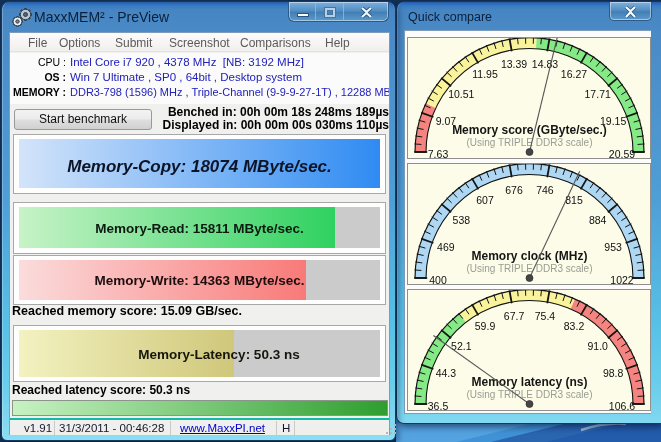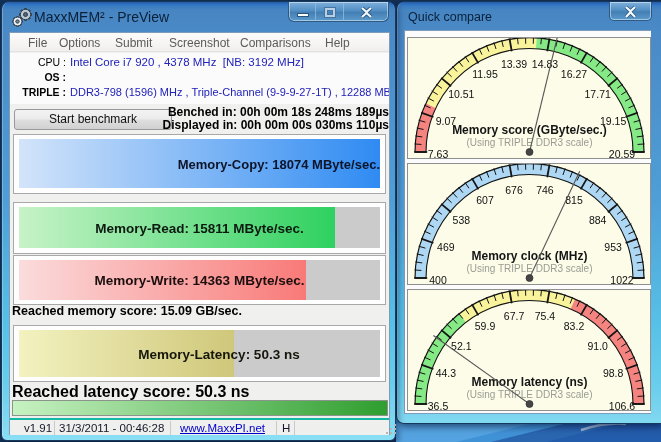--- a/index.html
+++ b/index.html
@@ -290,50 +290,51 @@
     <span class="abs" style="left:230px">Comparisons</span>
     <span class="abs" style="left:315px">Help</span>
 </div>
 <div class="abs" style="left:10px;top:53px;width:379px;height:51px;background:#fbfbfb;"></div>
 <div class="abs" style="left:13px;top:56px;width:376px;height:14px;font-size:11.5px;white-space:nowrap;overflow:hidden;">
     <span class="abs" style="right:323px;font-weight:normal;font-size:10.5px;color:#000;">CPU :</span>
     <span class="abs" style="left:57px;color:#2121bb;">Intel Core i7 920 , 4378 MHz&nbsp; [NB: 3192 MHz]</span>
   </div>
 <div class="abs" style="left:13px;top:71px;width:376px;height:14px;font-size:11.5px;white-space:nowrap;overflow:hidden;">
     <span class="abs" style="right:323px;font-weight:bold;font-size:10.5px;color:#000;">OS :</span>
+    <span class="abs" style="left:57px;color:#2121bb;">Win 7 Ultimate , SP0 , 64bit , Desktop system</span>
   </div>
 <div class="abs" style="left:13px;top:86px;width:376px;height:14px;font-size:11.5px;white-space:nowrap;overflow:hidden;">
-    <span class="abs" style="right:323px;font-weight:bold;font-size:10.5px;color:#000;">TRIPLE :</span>
+    <span class="abs" style="right:323px;font-weight:bold;font-size:10.5px;color:#000;">MEMORY :</span>
     <span class="abs" style="left:57px;color:#2121bb;font-size:11px;">DDR3-798 (1596) MHz , Triple-Channel (9-9-9-27-1T) , 12288 MByte</span>
   </div>
-<div class="abs" style="left:14px;top:109px;width:158px;height:21px;background:linear-gradient(180deg,#f3f3f3,#ececec 45%,#dedede 55%,#d0d0d0);border:1px solid #999;border-radius:3px;text-align:center;font-size:12px;color:#111;line-height:19px;">Start benchmark</div>
+<div class="abs" style="left:14px;top:109px;width:138px;height:21px;background:linear-gradient(180deg,#f3f3f3,#ececec 45%,#dedede 55%,#d0d0d0);border:1px solid #999;border-radius:3px;text-align:center;font-size:12px;color:#111;line-height:19px;">Start benchmark</div>
 <div class="abs" style="left:160px;top:106px;width:229px;text-align:right;font-size:12px;font-weight:bold;color:#000;line-height:13.2px;">Benched in: 00h 00m 18s 248ms 189µs<br>Displayed in: 00h 00m 00s 030ms 110µs</div>
 
 <div class="abs" style="left:13px;top:134px;width:373px;height:60px;background:#fefefe;border:1px solid #a8a8a8;"></div>
 <div class="abs" style="left:19px;top:139px;width:361px;height:49px;background:linear-gradient(90deg,#d3e4fa,#2f8bf2);"></div>
-<div class="abs" style="left:19px;top:157px;width:361px;text-align:right;font-size:13px;font-weight:bold;color:#0c1428;">Memory-Copy: 18074 MByte/sec.</div>
+<div class="abs" style="left:19px;top:157px;width:361px;text-align:center;font-size:17px;font-weight:bold;color:#0c1428;font-style:italic;">Memory-Copy: 18074 MByte/sec.</div>
 
 <div class="abs" style="left:13px;top:202px;width:373px;height:52px;background:#fefefe;border:1px solid #a8a8a8;"></div>
 <div class="abs" style="left:19px;top:207px;width:361px;height:41px;background:#cbcbcb;"></div>
 <div class="abs" style="left:19px;top:207px;width:316px;height:41px;background:linear-gradient(90deg,#c7f3c7,#2fd160);"></div>
 <div class="abs" style="left:19px;top:221px;width:361px;text-align:center;font-size:13.5px;font-weight:bold;color:#0c1a10;">Memory-Read: 15811 MByte/sec.</div>
 
 <div class="abs" style="left:13px;top:255px;width:373px;height:50px;background:#fefefe;border:1px solid #a8a8a8;"></div>
 <div class="abs" style="left:19px;top:260px;width:361px;height:40px;background:#cbcbcb;"></div>
 <div class="abs" style="left:19px;top:260px;width:287px;height:40px;background:linear-gradient(90deg,#fbdcdc,#f87a78);"></div>
 <div class="abs" style="left:19px;top:273px;width:361px;text-align:center;font-size:13.5px;font-weight:bold;color:#1c0e0e;">Memory-Write: 14363 MByte/sec.</div>
 
 <div class="abs" style="left:12px;top:304px;font-size:12.5px;font-weight:bold;color:#000;">Reached memory score: 15.09 GB/sec.</div>
 
 <div class="abs" style="left:13px;top:325px;width:373px;height:57px;background:#fefefe;border:1px solid #a8a8a8;"></div>
 <div class="abs" style="left:19px;top:330px;width:361px;height:47px;background:#cbcbcb;"></div>
 <div class="abs" style="left:19px;top:330px;width:215px;height:47px;background:linear-gradient(90deg,#f3f2c0,#cfc77a);"></div>
 <div class="abs" style="left:19px;top:347px;width:361px;text-align:center;font-size:13.5px;font-weight:bold;color:#16160c;padding-left:39px;">Memory-Latency: 50.3 ns</div>
 
-<div class="abs" style="left:12px;top:383px;font-size:16px;font-weight:bold;color:#000;">Reached latency score: 50.3 ns</div>
+<div class="abs" style="left:12px;top:383px;font-size:12px;font-weight:bold;color:#000;">Reached latency score: 50.3 ns</div>
 
 <div class="abs" style="left:12px;top:400px;width:376px;height:16px;background:linear-gradient(90deg,#c7f2c2,#2f9e2f);border:1px solid #8a948a;"></div>
 
 <div class="abs" style="left:10px;top:418px;width:379px;height:17px;background:#efefed;border-top:2px solid #14b8a6;font-size:11.5px;color:#16162a;">
 <span class="abs" style="left:14px;top:2px;">v1.91</span>
 <span class="abs" style="left:44px;top:1px;width:1px;height:14px;background:#c9c9c9;"></span>
 <span class="abs" style="left:49px;top:2px;">31/3/2011 - 00:46:28</span>
 <span class="abs" style="left:160px;top:1px;width:1px;height:14px;background:#c9c9c9;"></span>
 <span class="abs" style="left:170px;top:2px;color:#0000cc;text-decoration:underline;">www.MaxxPI.net</span>
 <span class="abs" style="left:266px;top:1px;width:1px;height:14px;background:#c9c9c9;"></span>

